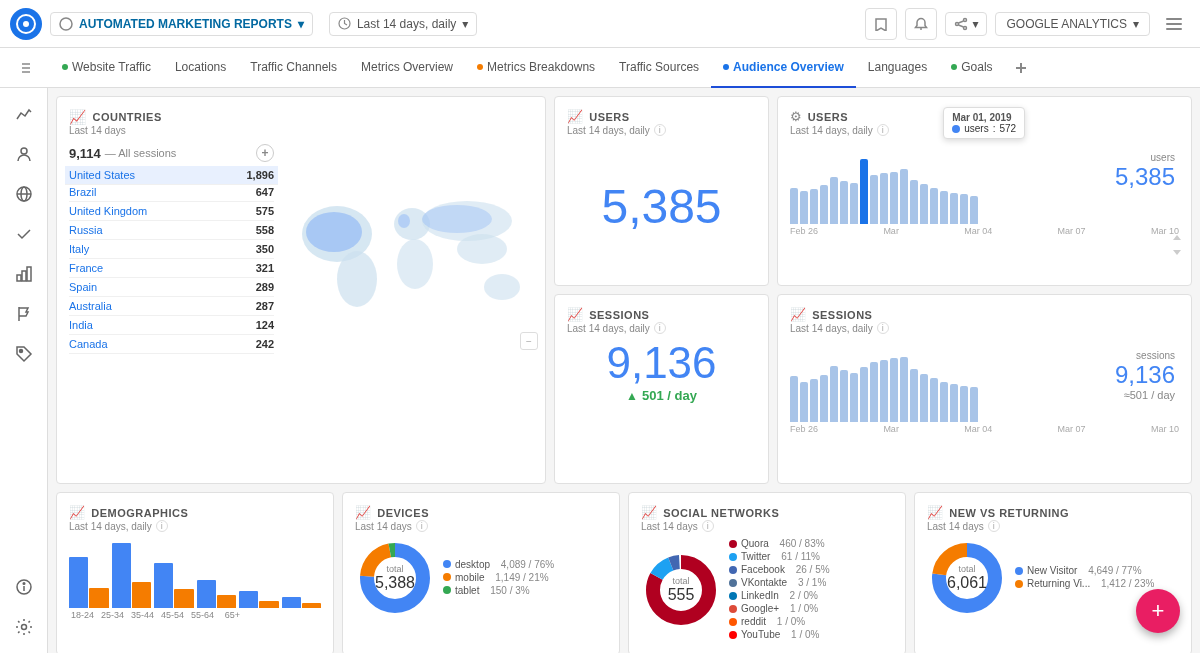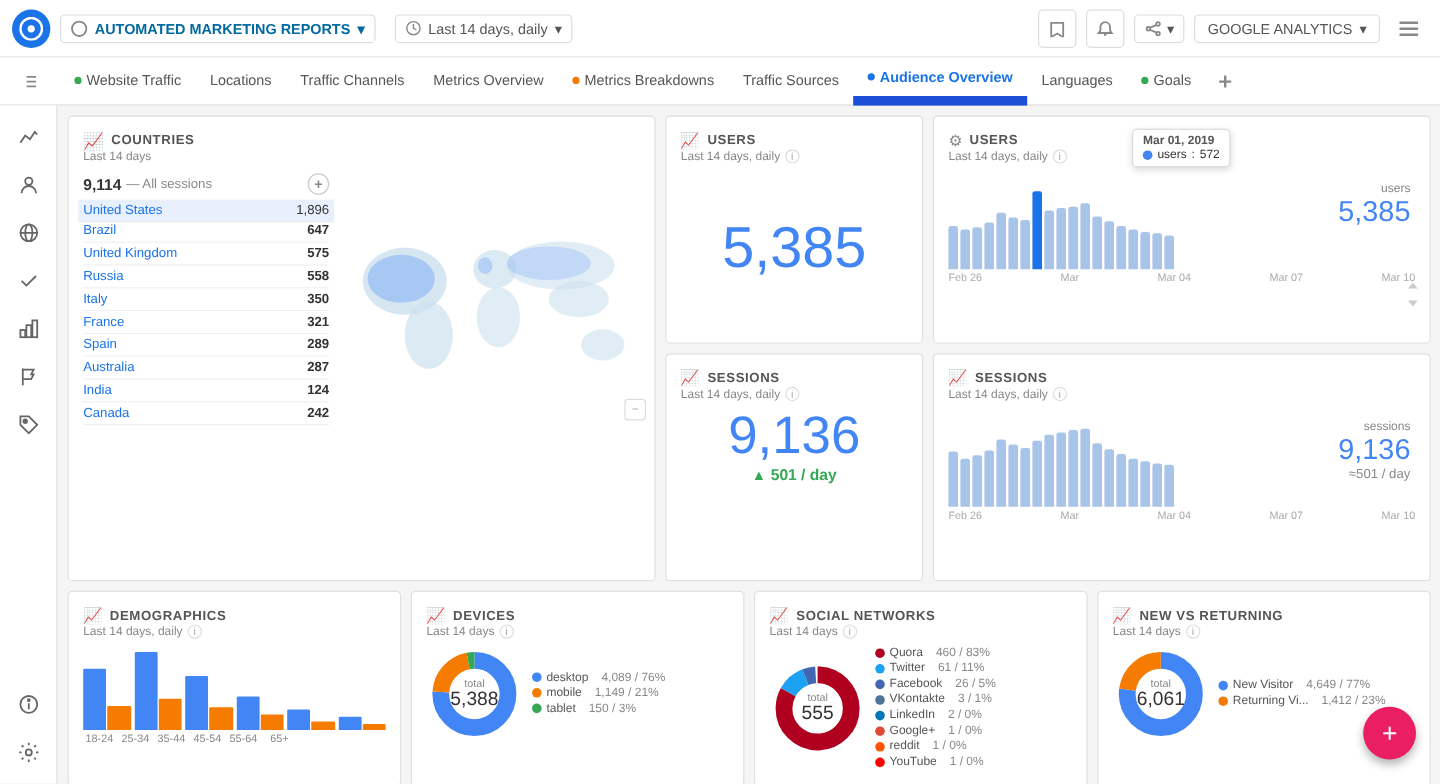--- a/index.html
+++ b/index.html
@@ -13,21 +13,21 @@
     .spacer { flex: 1; }
     .icon-btn { width: 32px; height: 32px; border: 1px solid #ddd; border-radius: 4px; display: flex; align-items: center; justify-content: center; cursor: pointer; background: white; color: #555; }
     .share-btn { display: flex; align-items: center; gap: 4px; border: 1px solid #ddd; border-radius: 4px; padding: 4px 8px; cursor: pointer; font-size: 12px; color: #555; }
     .ga-selector { display: flex; align-items: center; gap: 6px; border: 1px solid #ddd; border-radius: 4px; padding: 4px 10px; cursor: pointer; font-size: 12px; color: #555; }
     .menu-btn { width: 32px; height: 32px; display: flex; align-items: center; justify-content: center; cursor: pointer; color: #555; }
 
     
     .nav-bar { display: flex; align-items: center; background: #fff; border-bottom: 1px solid #ddd; padding: 0 10px; height: 40px; gap: 0; }
     .left-sidebar-toggle { width: 40px; display: flex; align-items: center; justify-content: center; color: #555; cursor: pointer; }
     .nav-tab { display: flex; align-items: center; gap: 4px; padding: 0 12px; height: 40px; cursor: pointer; font-size: 12px; color: #555; white-space: nowrap; border-bottom: 2px solid transparent; }
-    .nav-tab.active { color: #1a73e8; border-bottom: 8px solid #1d4ed8; font-weight: bold; }
+    .nav-tab.active { color: #1a73e8; border-bottom: 2px solid #1d4ed8; font-weight: bold; }
     .nav-tab .dot { width: 6px; height: 6px; border-radius: 50%; background: #1a73e8; }
     .nav-tab .dot-orange { width: 6px; height: 6px; border-radius: 50%; background: #f57c00; }
     .nav-tab .dot-green { width: 6px; height: 6px; border-radius: 50%; background: #34a853; }
     .add-tab { width: 32px; height: 32px; display: flex; align-items: center; justify-content: center; cursor: pointer; color: #555; }
 
     
     .layout { display: flex; height: calc(653px - 88px); }
     .left-sidebar { width: 48px; background: #fff; border-right: 1px solid #ddd; display: flex; flex-direction: column; align-items: center; padding: 8px 0; gap: 4px; flex-shrink: 0; }
     .sidebar-icon { width: 36px; height: 36px; display: flex; align-items: center; justify-content: center; cursor: pointer; border-radius: 4px; color: #666; font-size: 16px; }
 
@@ -231,21 +231,21 @@
           <div style="flex:0 0 205px;">
             <div style="font-size:13px; font-weight:bold; color:#333; margin-bottom:6px; display:flex; align-items:center; gap:4px;">
               <span>9,114</span>
               <span style="color:#888; font-size:11px; font-weight:normal;">— All sessions</span>
               <span style="margin-left:auto; width:18px; height:18px; border:1px solid #ccc; border-radius:50%; display:flex; align-items:center; justify-content:center; font-size:12px; cursor:pointer; color:#888;">+</span>
             </div>
 
             <div id="country-rows">
                 <div style="display: flex; justify-content: space-between; align-items: center; padding: 3px 4px; font-size: 11px; border-bottom: 1px solid rgb(240, 240, 240); background: rgb(232, 240, 254); margin: -2px -4px;">
                   <span style="color: rgb(26, 115, 232);">United States</span>
-                  <span style="color: rgb(51, 51, 51); font-weight: normal;">1,896</span>
+                  <span style="color: rgb(51, 51, 51); font-weight: bold;">1,896</span>
                 </div>
                 <div style="display: flex; justify-content: space-between; align-items: center; padding: 3px 0px; font-size: 11px; border-bottom: 1px solid rgb(240, 240, 240);">
                   <span style="color: rgb(26, 115, 232);">Brazil</span>
                   <span style="color: rgb(51, 51, 51); font-weight: bold;">647</span>
                 </div>
                 <div style="display: flex; justify-content: space-between; align-items: center; padding: 3px 0px; font-size: 11px; border-bottom: 1px solid rgb(240, 240, 240);">
                   <span style="color: rgb(26, 115, 232);">United Kingdom</span>
                   <span style="color: rgb(51, 51, 51); font-weight: bold;">575</span>
                 </div>
                 <div style="display: flex; justify-content: space-between; align-items: center; padding: 3px 0px; font-size: 11px; border-bottom: 1px solid rgb(240, 240, 240);">

